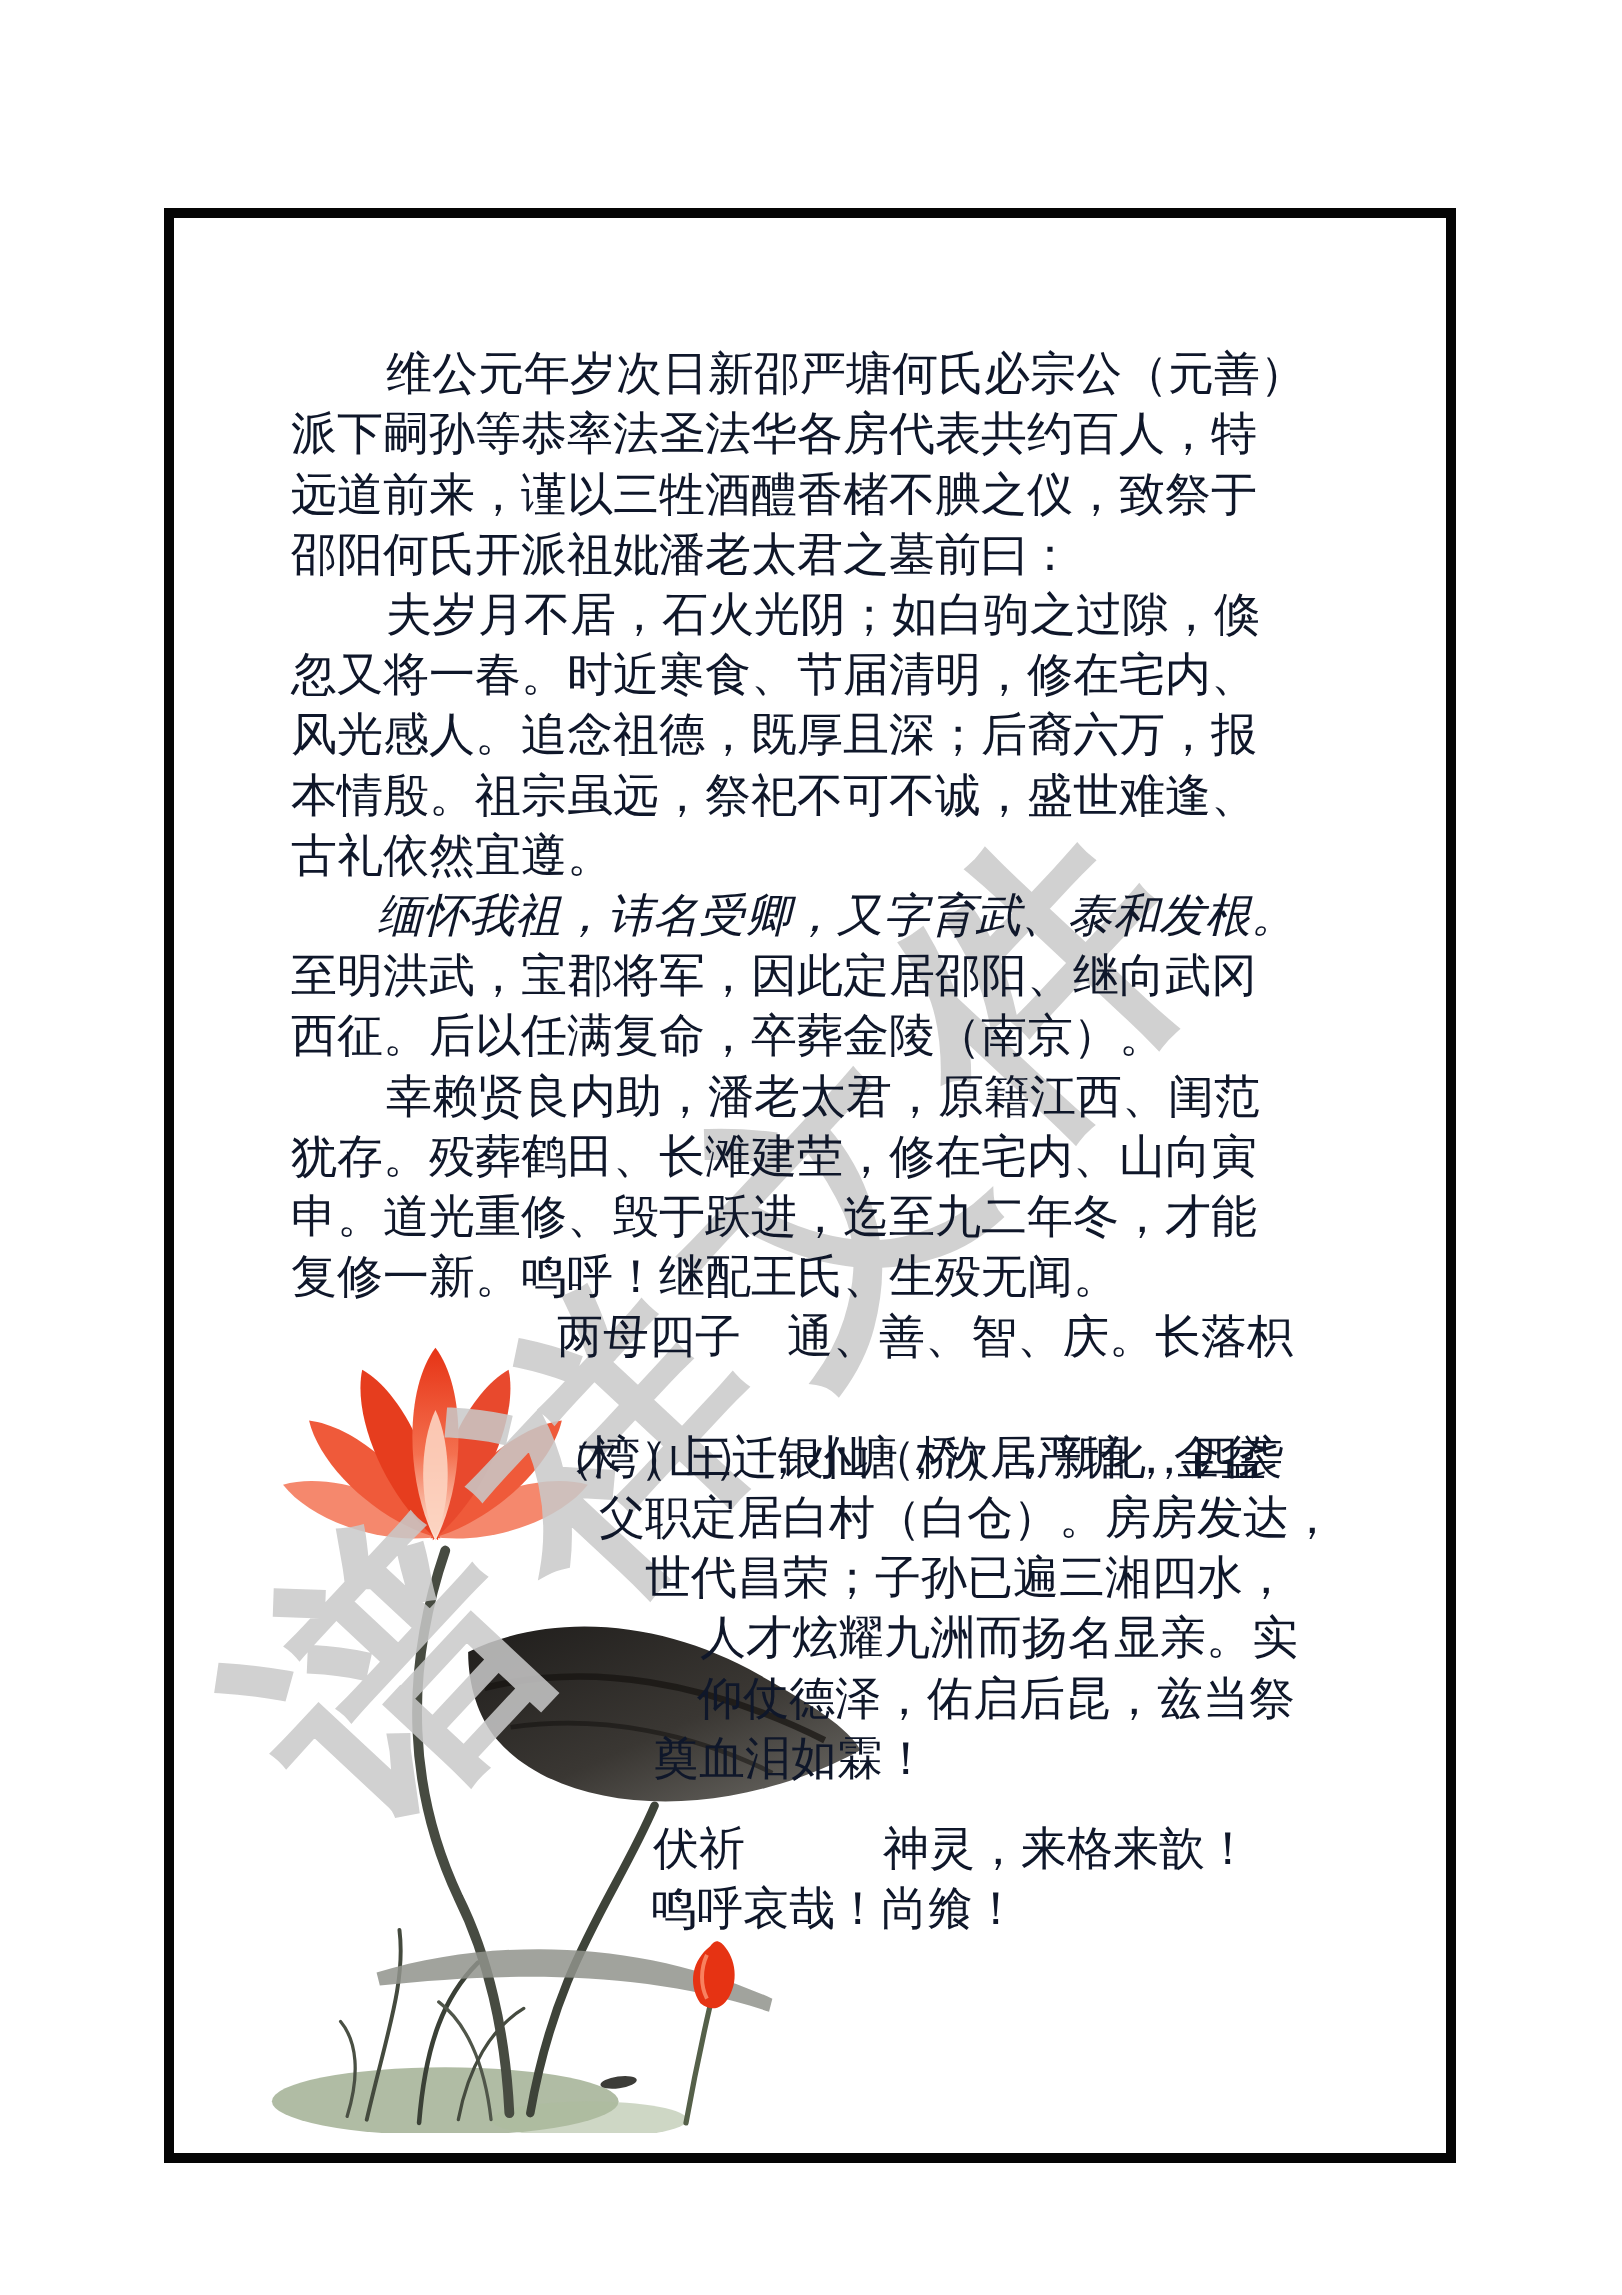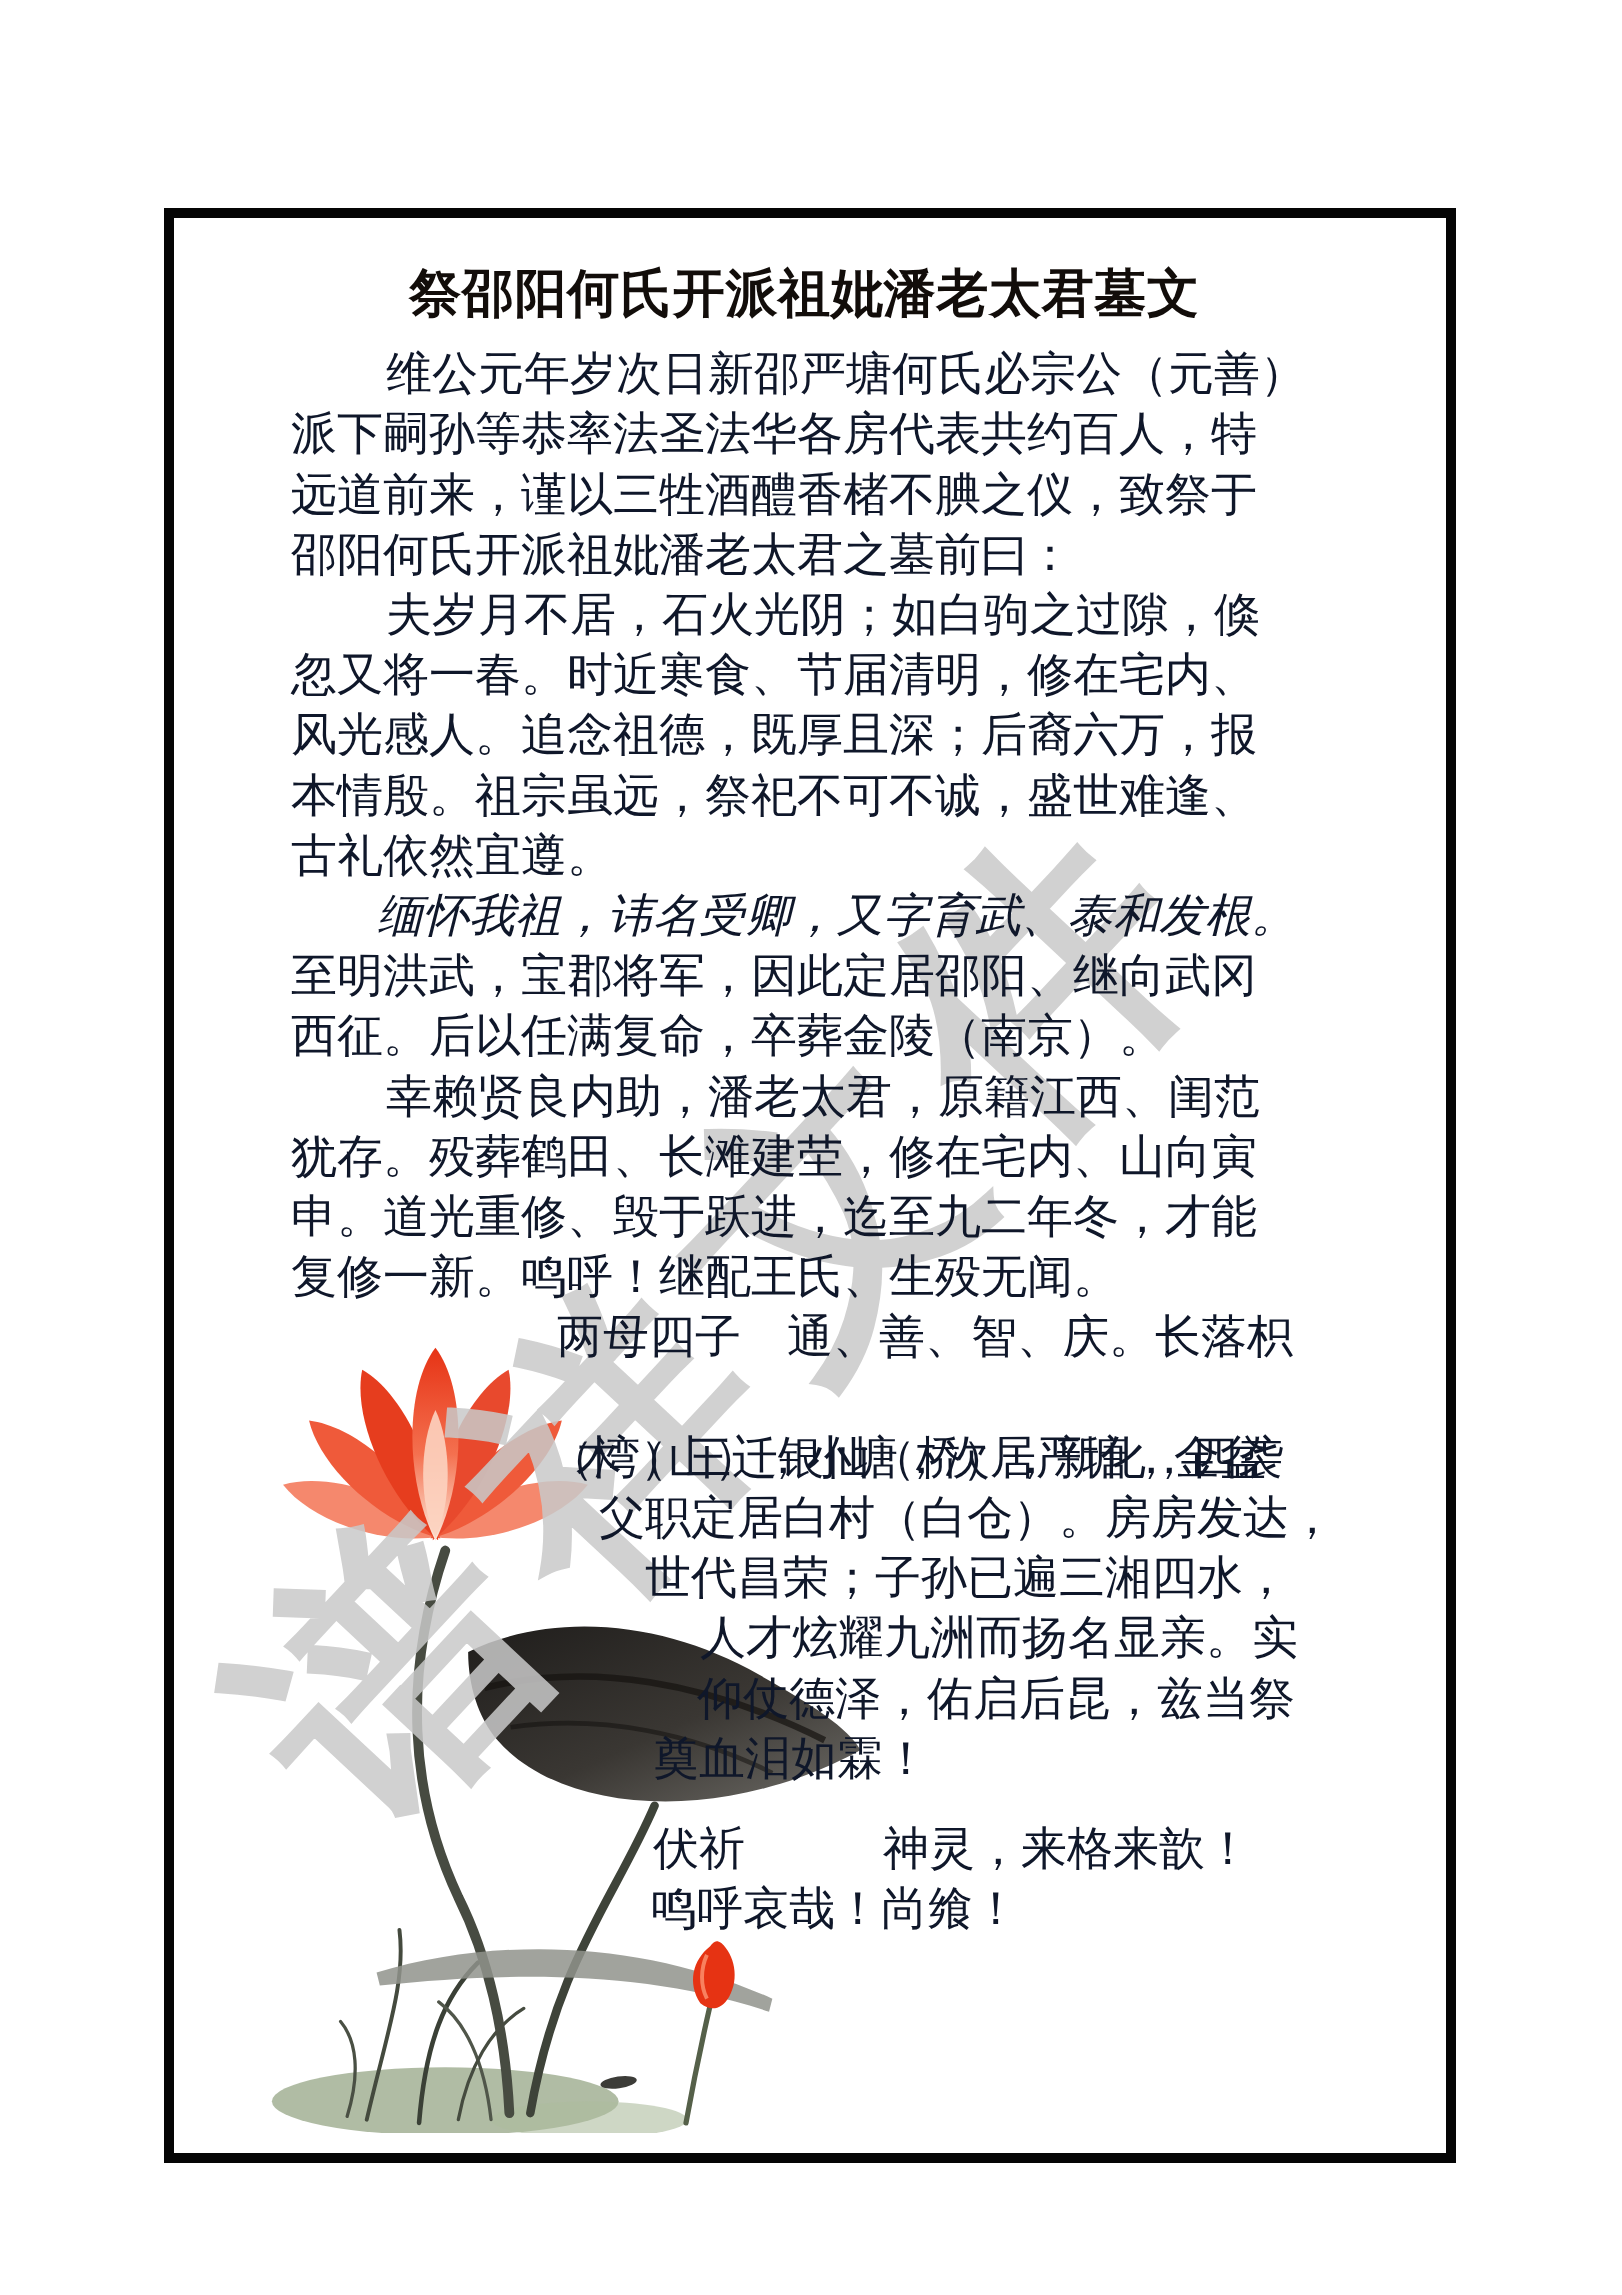--- a/index.html
+++ b/index.html
@@ -127,21 +127,20 @@
     <g>
       <path d="M705,1035 C678,1056 670,1092 690,1122 C706,1135 722,1132 734,1112 C750,1084 742,1048 722,1030 C714,1024 710,1028 705,1035 Z" fill="#e63313"></path>
       <path d="M700,1048 C690,1070 690,1095 700,1115" stroke="#f8815f" stroke-width="6" fill="none"></path>
     </g>
   </svg>
 
   <div class="watermark" style="color: rgb(201, 201, 201);">谱祥文件</div>
 
   <div class="frame"></div>
 
-  <div class="doc-title">祭邵阳何氏开派祖妣潘老太君墓文</div>
 
   <div id="body-lines">
       <div class="body-line" style="left: 386px; top: 348px;">维公元年岁次日新邵严塘何氏必宗公（元善）</div>
       <div class="body-line" style="left: 291px; top: 408px;">派下嗣孙等恭率法圣法华各房代表共约百人，特</div>
       <div class="body-line" style="left: 291px; top: 469px;">远道前来，谨以三牲酒醴香楮不腆之仪，致祭于</div>
       <div class="body-line" style="left: 291px; top: 529px;">邵阳何氏开派祖妣潘老太君之墓前曰：</div>
       <div class="body-line" style="left: 386px; top: 589px;">夫岁月不居，石火光阴；如白驹之过隙，倏</div>
       <div class="body-line" style="left: 291px; top: 649px;">忽又将一春。时近寒食、节届清明，修在宅内、</div>
       <div class="body-line" style="left: 291px; top: 709px;">风光感人。追念祖德，既厚且深；后裔六万，报</div>
       <div class="body-line" style="left: 291px; top: 770px;">本情殷。祖宗虽远，祭祀不可不诚，盛世难逢、</div>

